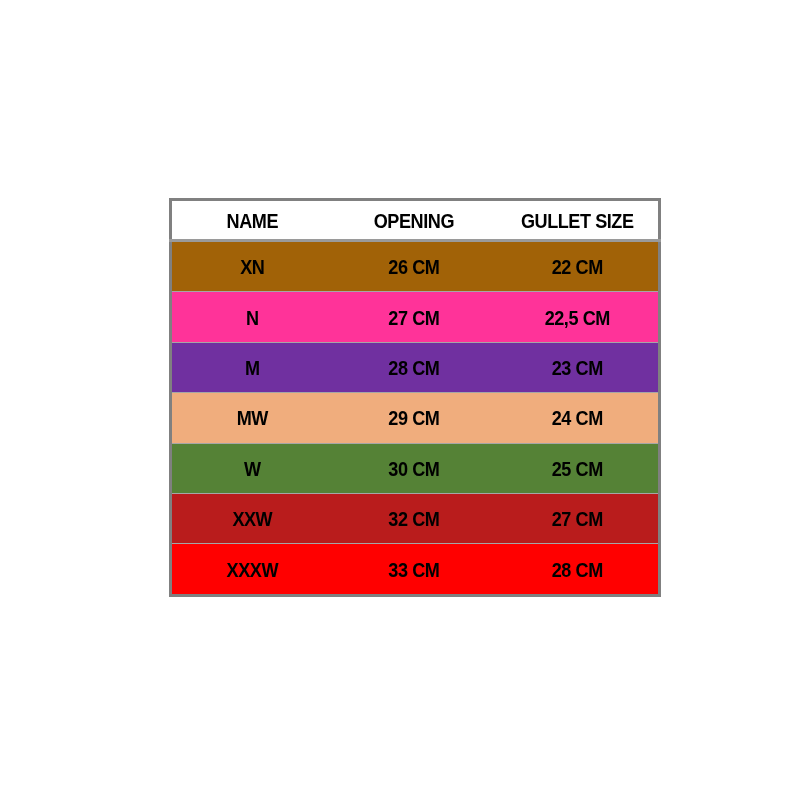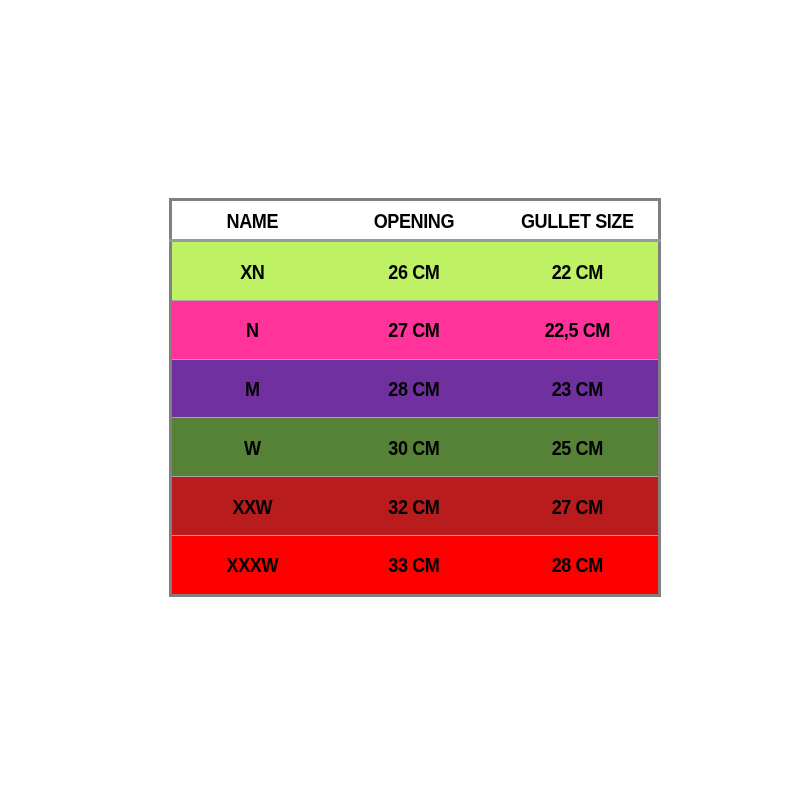--- a/index.html
+++ b/index.html
@@ -97,21 +97,21 @@
         </th>
         <th>
           <span class="cell-inner">OPENING</span>
         </th>
         <th>
           <span class="cell-inner">GULLET SIZE</span>
         </th>
       </tr>
     </thead>
     <tbody id="chart-body">
-        <tr style="background: #bef264;">
+        <tr style="background: #a16207;">
           <td>
             <span class="cell-inner">XN</span>
           </td>
           <td>
             <span class="cell-inner">26 CM</span>
           </td>
           <td>
             <span class="cell-inner">22 CM</span>
           </td>
         </tr>
@@ -128,20 +128,31 @@
         </tr>
         <tr style="background: rgb(112, 48, 160);">
           <td>
             <span class="cell-inner">M</span>
           </td>
           <td>
             <span class="cell-inner">28 CM</span>
           </td>
           <td>
             <span class="cell-inner">23 CM</span>
+          </td>
+        </tr>
+        <tr style="background: rgb(240, 173, 125);">
+          <td>
+            <span class="cell-inner">MW</span>
+          </td>
+          <td>
+            <span class="cell-inner">29 CM</span>
+          </td>
+          <td>
+            <span class="cell-inner">24 CM</span>
           </td>
         </tr>
         <tr style="background: rgb(85, 130, 54);">
           <td>
             <span class="cell-inner">W</span>
           </td>
           <td>
             <span class="cell-inner">30 CM</span>
           </td>
           <td>

